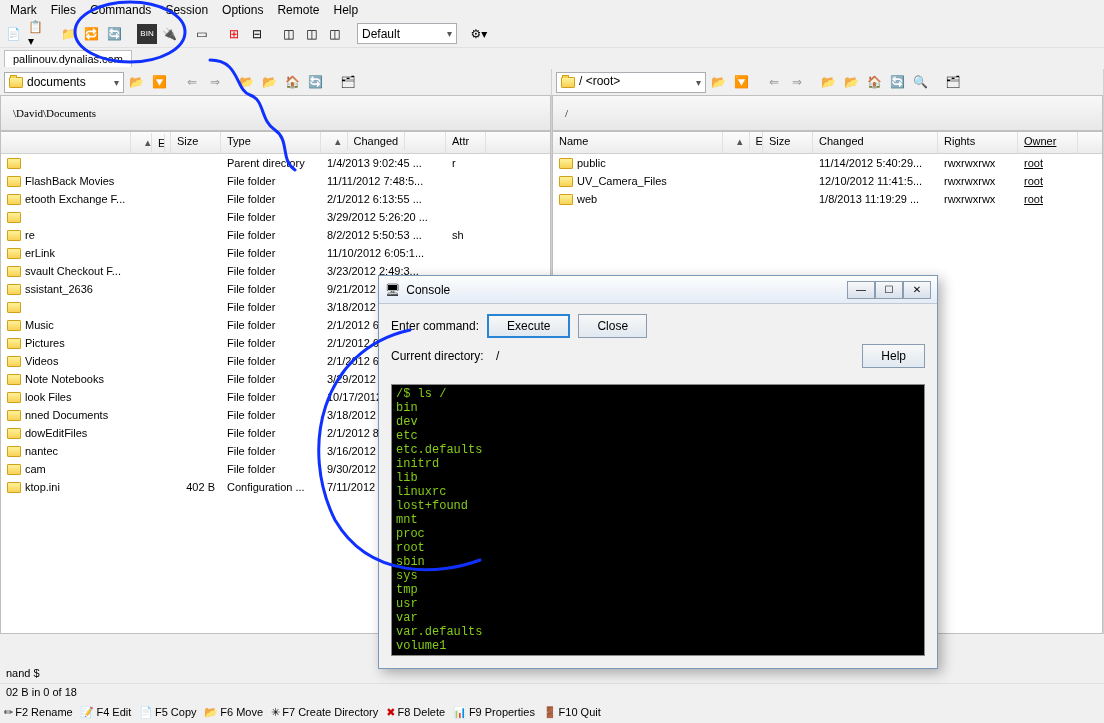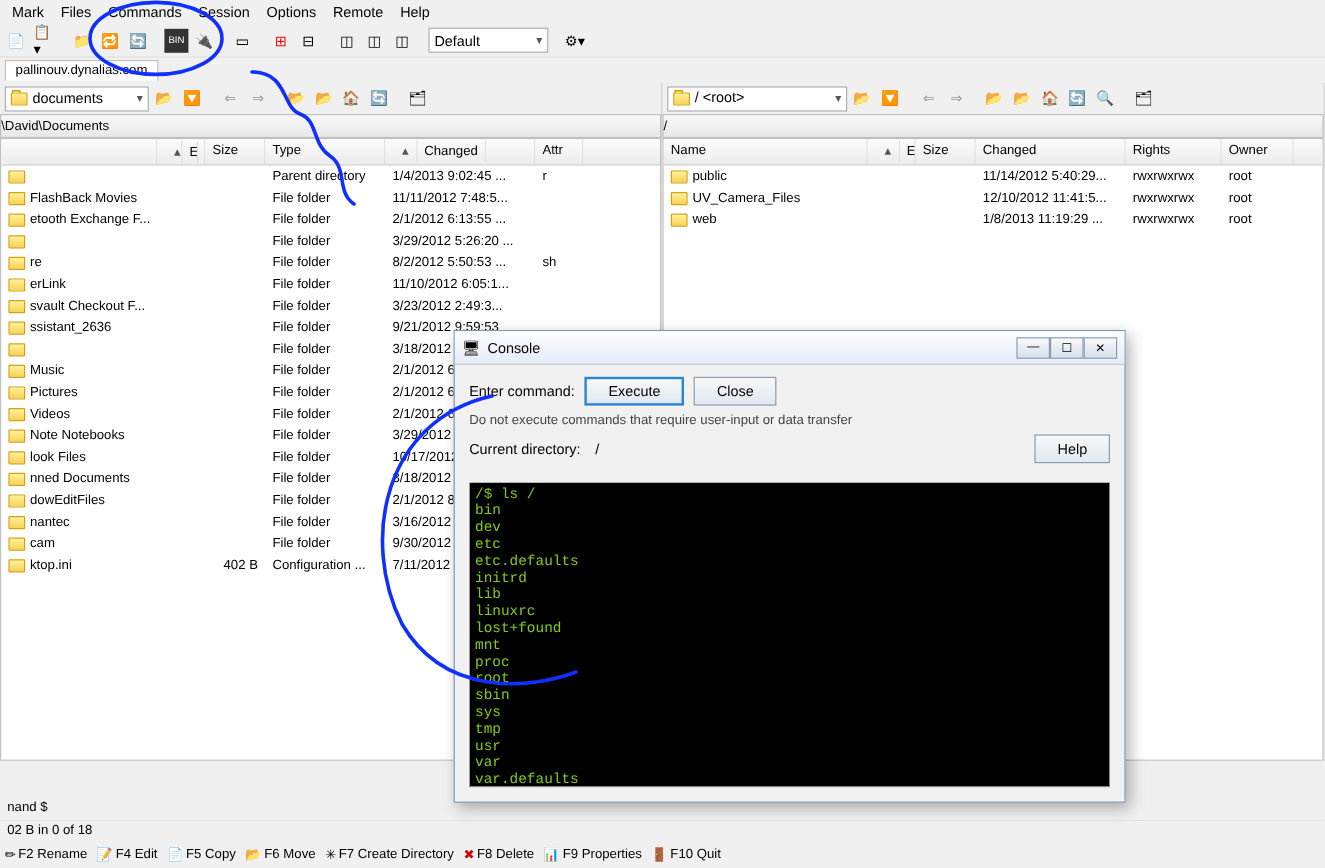--- a/index.html
+++ b/index.html
@@ -9,40 +9,40 @@
 .toolbar{display:flex;gap:3px;align-items:center;height:28px;padding:2px 4px;background:#f0f0f0;border-bottom:1px solid #e0e0e0;}
 .tb-btn{width:20px;height:20px;display:flex;align-items:center;justify-content:center;cursor:pointer;border:1px solid transparent;}
 .tb-sep{width:6px;}
 .tb-combo{width:100px;height:21px;border:1px solid #abadb3;background:#fff;display:inline-flex;align-items:center;padding:0 4px;position:relative;}
 .tb-combo::after{content:"▾";position:absolute;right:4px;font-size:10px;color:#555;}
 .panel-nav{display:flex;align-items:center;gap:3px;height:26px;padding:2px 4px;}
 .path-combo{flex:0 0 120px;height:21px;border:1px solid #abadb3;background:#fff;display:flex;align-items:center;padding:0 4px;position:relative;}
 .path-combo::after{content:"▾";position:absolute;right:4px;font-size:10px;color:#555;}
 .path-combo2{flex:0 0 150px;height:21px;border:1px solid #abadb3;background:#fff;display:flex;align-items:flex-end;padding:4px 4px;position:relative;}
 .path-combo2::after{content:"▾";position:absolute;right:4px;font-size:10px;color:#555;}
-.addr{height:20px;background:linear-gradient(#f8f8f8,#e8e8e8);border:1px solid #c0c0c0;padding:1px 0;font-size:11px;display:flex;align-items:center;}
+.addr{height:36px;background:linear-gradient(#f8f8f8,#e8e8e8);border:1px solid #c0c0c0;padding:1px 12px;font-size:11px;display:flex;align-items:center;font-family:Liberation Serif, serif;}
 .panes{display:flex;width:100%;}
 .pane{flex:1;display:flex;flex-direction:column;border-right:1px solid #d0d0d0;}
 .file-table{background:#fff;flex:1;border:1px solid #c0c0c0;overflow:hidden;}
 .ft-header{display:flex;background:linear-gradient(#fcfcfc,#ececec);border-bottom:1px solid #d0d0d0;height:22px;}
 .ft-header span{padding:3px 6px;border-right:1px solid #e0e0e0;font-size:11px;text-align:left;overflow:hidden;white-space:nowrap;}
 .ft-row{display:flex;height:18px;align-items:center;}
 .ft-row span{padding:1px 6px;font-size:11px;white-space:nowrap;overflow:hidden;}
 .c-name{width:130px;}
 .c-ext{width:40px;display:inline-flex;align-items:center;}
 .c-size{width:50px;text-align:right;}
 .c-type{width:100px;}
 .c-changed{width:125px;}
 .c-attr{width:40px;}
 .r-name{width:170px;}
 .r-ext{width:40px;}
 .r-size{width:50px;text-align:right;}
 .r-changed{width:125px;}
 .r-rights{width:80px;}
-.r-owner{width:60px;}
+.r-owner{width:60px;text-decoration:underline;}
 .status{position:absolute;bottom:22px;left:0;width:100%;height:18px;padding:2px 6px;font-size:11px;background:#f0f0f0;border-top:1px solid #e0e0e0;}
 .prompt{position:absolute;bottom:40px;left:0;width:100%;height:18px;padding:2px 6px;font-size:11px;background:#f0f0f0;}
 .fbar{position:absolute;bottom:0;left:0;width:100%;height:22px;background:#f0f0f0;display:flex;align-items:center;gap:8px;padding:0 4px;}
 .fbar span{font-size:11px;cursor:pointer;display:flex;align-items:center;gap:2px;}
 .folder-icon{display:inline-block;width:14px;height:11px;background:linear-gradient(#fff29a,#f7d255);border:1px solid #d4a017;border-radius:1px;position:relative;margin-right:4px;vertical-align:middle;}
 .folder-icon::before{content:"";position:absolute;top:-3px;left:0;width:5px;height:2px;background:#f7d255;border:1px solid #d4a017;border-bottom:none;}
 .sort-ind{font-size:8px;color:#555;margin-left:2px;}
 
 .console{position:absolute;left:378px;top:275px;width:560px;height:394px;background:#f1f1f1;border:1px solid #7a99b8;box-shadow:4px 4px 12px rgba(0,0,0,0.3);display:flex;flex-direction:column;}
 .console-title{height:28px;background:linear-gradient(#fdfdfd,#e4ecf7);display:flex;align-items:center;padding:0 6px;border-bottom:1px solid #c0c8d0;}
@@ -379,23 +379,20 @@
       <div class="winbtn">—</div>
       <div class="winbtn">☐</div>
       <div class="winbtn">✕</div>
     </div>
   </div>
   <div class="console-body">
     <div class="row">
       <span>Enter command:</span>
       <div class="btn primary">Execute</div>
       <div class="btn">Close</div>
-    </div>
-    <div class="row" style="justify-content:space-between;">
-      <span class="hint">Do not execute commands that require user-input or data transfer</span>
     </div>
     <div class="row" style="justify-content:space-between;">
       <span class="curdir"><span>Current directory:</span>&nbsp;&nbsp;&nbsp;&nbsp;<span>/</span></span>
       <div class="btn">Help</div>
     </div>
   </div>
   <div class="term">
     <pre>/$ ls /
 bin
 dev

